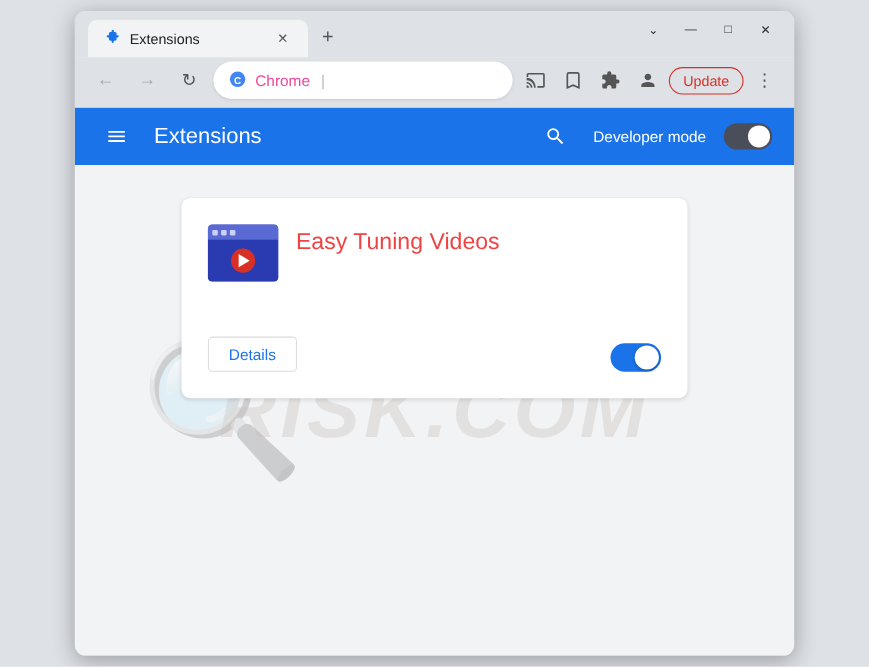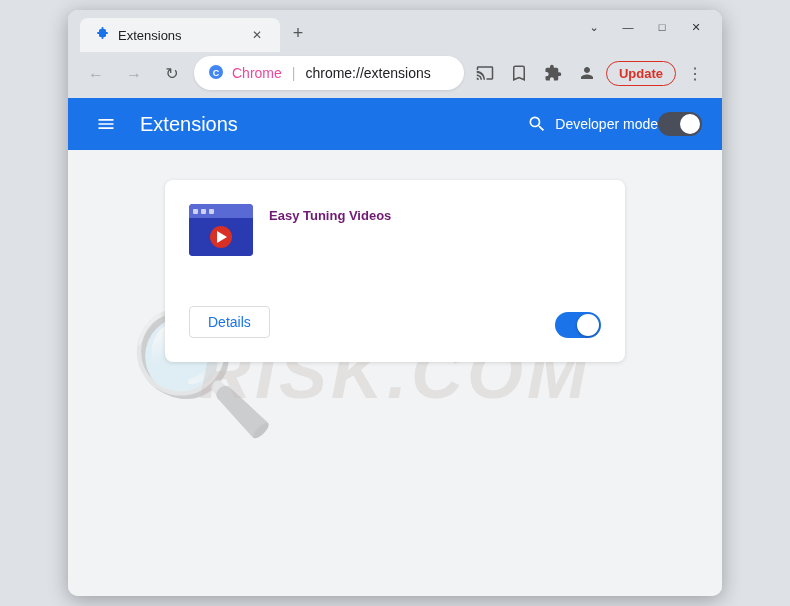--- a/index.html
+++ b/index.html
@@ -194,21 +194,21 @@
     }
 
     .update-btn {
       background: transparent;
       border: 1.5px solid #d93025;
       color: #d93025;
       border-radius: 16px;
       padding: 4px 12px;
       font-size: 13px;
       cursor: pointer;
-      font-weight: 700;
+      font-weight: 400;
     }
 
     
     .ext-header {
       background: #1a73e8;
       padding: 0 20px;
       height: 52px;
       display: flex;
       align-items: center;
       justify-content: space-between;
@@ -236,20 +236,21 @@
 
     .ext-title {
       color: white;
       font-size: 20px;
       font-weight: 400;
     }
 
     .ext-header-right {
       display: flex;
       align-items: center;
+      gap: 16px;
     }
 
     .search-icon-btn {
       width: 36px;
       height: 36px;
       border: none;
       background: transparent;
       cursor: pointer;
       border-radius: 50%;
       display: flex;
@@ -391,23 +392,23 @@
     .ext-play-triangle {
       width: 0;
       height: 0;
       border-top: 6px solid transparent;
       border-bottom: 6px solid transparent;
       border-left: 10px solid white;
       margin-left: 2px;
     }
 
     .ext-name {
-      font-size: 13px;
-      color: #701a75;
-      font-weight: 700;
+      font-size: 21px;
+      color: #ef4444;
+      font-weight: 400;
       padding-top: 4px;
     }
 
     .ext-card-footer {
       display: flex;
       align-items: flex-end;
       justify-content: space-between;
     }
 
     .ext-buttons {
@@ -477,21 +478,20 @@
 
     <div class="address-input-wrap">
       <span class="address-security-icon">
         <svg width="16" height="16" viewBox="0 0 16 16" fill="#5f6368">
           <circle cx="8" cy="8" r="7" fill="#4285f4"></circle>
           <text x="8" y="12" text-anchor="middle" fill="white" font-size="9" font-weight="bold">C</text>
         </svg>
       </span>
       <span class="address-site">Chrome</span>
       <span class="address-separator">|</span>
-      <span class="address-url">chrome://extensions</span>
     </div>
 
     <div class="toolbar-icons">
       <button class="toolbar-icon-btn">
         <svg width="18" height="18" viewBox="0 0 24 24" fill="#555">
             <path d="M21 3H3c-1.1 0-2 .9-2 2v3h2V5h18v14h-7v2h7c1.1 0 2-.9 2-2V5c0-1.1-.9-2-2-2zM1 18v3h3c0-1.66-1.34-3-3-3zm0-4v2c2.76 0 5 2.24 5 5h2c0-3.87-3.13-7-7-7zm0-4v2c4.97 0 9 4.03 9 9h2C12 14.07 7.03 9 1 9z"></path>
           </svg>
       </button>
       <button class="toolbar-icon-btn">
         <svg width="18" height="18" viewBox="0 0 24 24" fill="#555">

